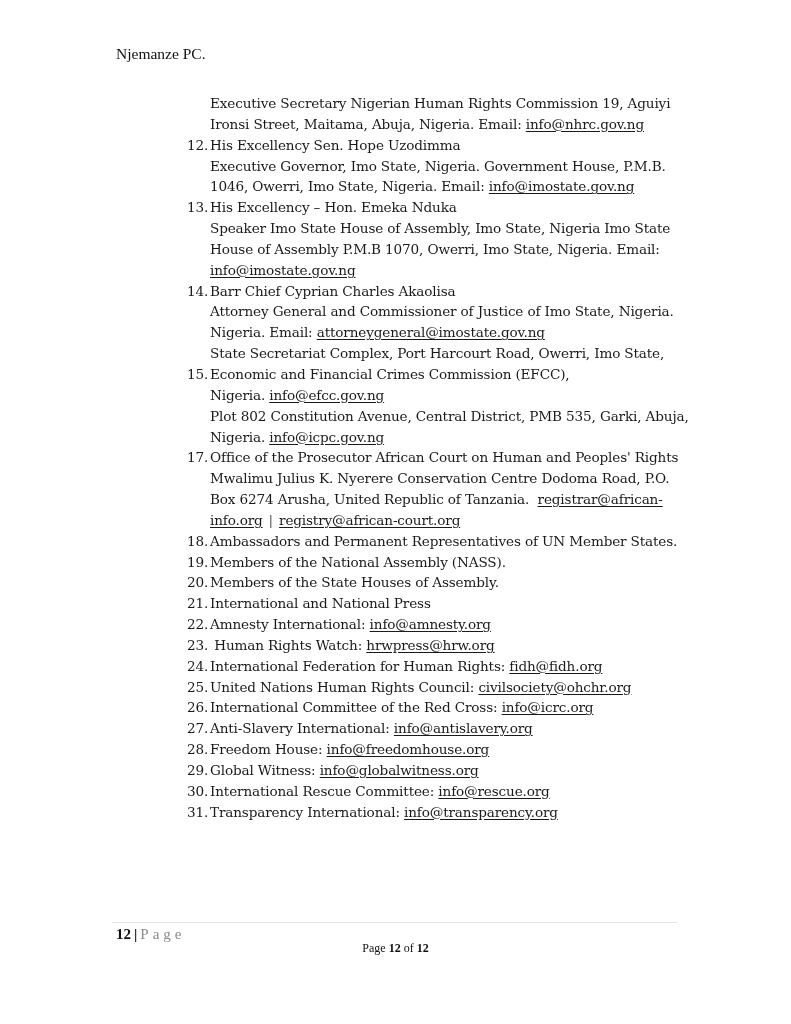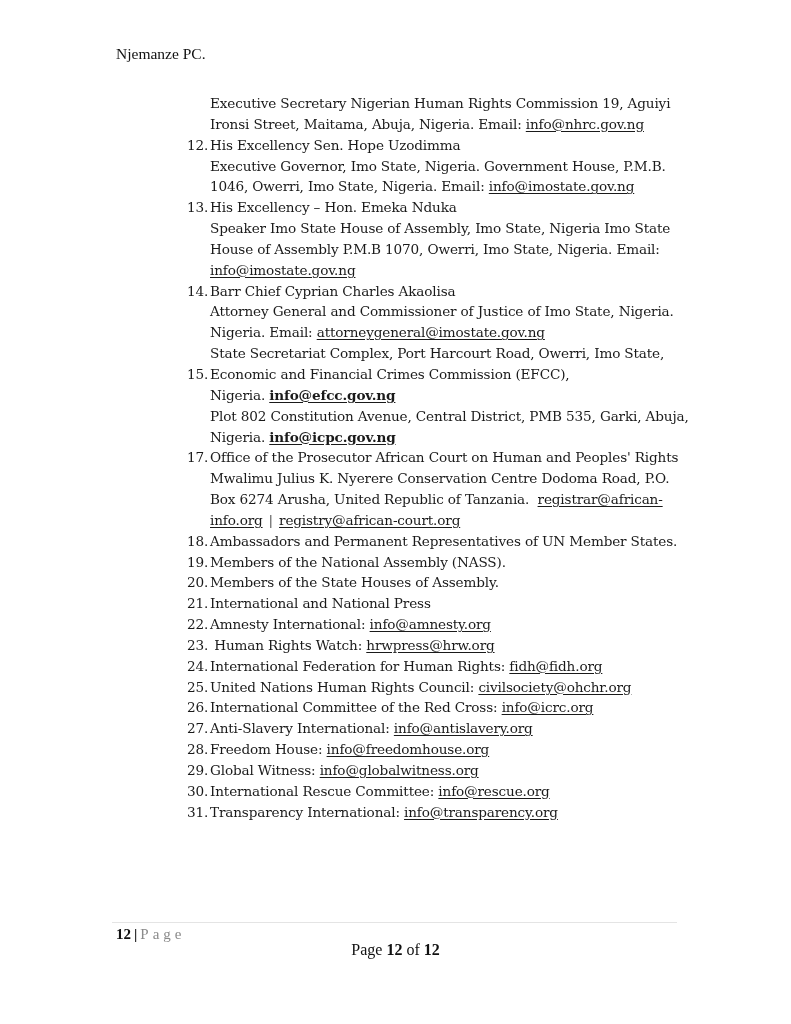--- a/index.html
+++ b/index.html
@@ -6,28 +6,28 @@
   body { width: 791px; height: 1024px; position: relative; overflow: hidden; color: #1a1a1a; }
   .page { position: absolute; left: 0; top: 0; width: 701px; height: 1024px; background: #fff; }
   .hdr-left { position: absolute; left: 116px; top: 45px; font-family: "Liberation Serif", serif; font-size: 15.5px; color: #111; }
   .hdr-right { position: absolute; right: 119px; top: 45px; font-family: "Liberation Serif", serif; font-style: italic; font-size: 15.5px; color: #111; }
   .body { position: absolute; left: 0; top: 93px; width: 791px;
           font-family: "DejaVu Serif", serif; font-size: 13.6px; line-height: 20.85px; letter-spacing: -0.15px; padding-left: 24px; }
   .line { position: relative; height: 20.85px; white-space: nowrap; }
   .num { position: absolute; left: 163px; }
   .txt { position: absolute; left: 186px; }
   a.mail { color: #1a1a1a; text-decoration: underline; text-underline-offset: 2px; }
-  a.mail.bold { font-weight: bold; }
+  a.mail.bold { font-weight: normal; }
   .sep { color: #555; padding: 0 6px; }
   .footer-rule { position: absolute; left: 112px; top: 922px; width: 565px; height: 1px; background: #e4e4e4; }
   .footer-page { position: absolute; left: 116px; top: 926px; font-family: "Liberation Serif", serif; font-size: 15px; }
   .footer-page .pn { font-weight: bold; color: #111; }
   .footer-page .bar { font-weight: bold; color: #111; padding: 0 3px; }
   .footer-page .pg { color: #8a8a8a; letter-spacing: 4px; }
-  .footer-center { position: absolute; left: 0; width: 791px; top: 941px; text-align: center; font-family: "Liberation Serif", serif; font-size: 16px; color: #111; }
+  .footer-center { position: absolute; left: 0; width: 791px; top: 941px; text-align: center; font-family: "Liberation Serif", serif; font-size: 12px; color: #111; }
   .footer-center b { font-weight: bold; }
 </style>
 </head>
 <body>
 
 <div class="page">
   <div class="hdr-left">Njemanze PC.</div>
 
   <div class="body" id="list-body">
       <div class="line">

